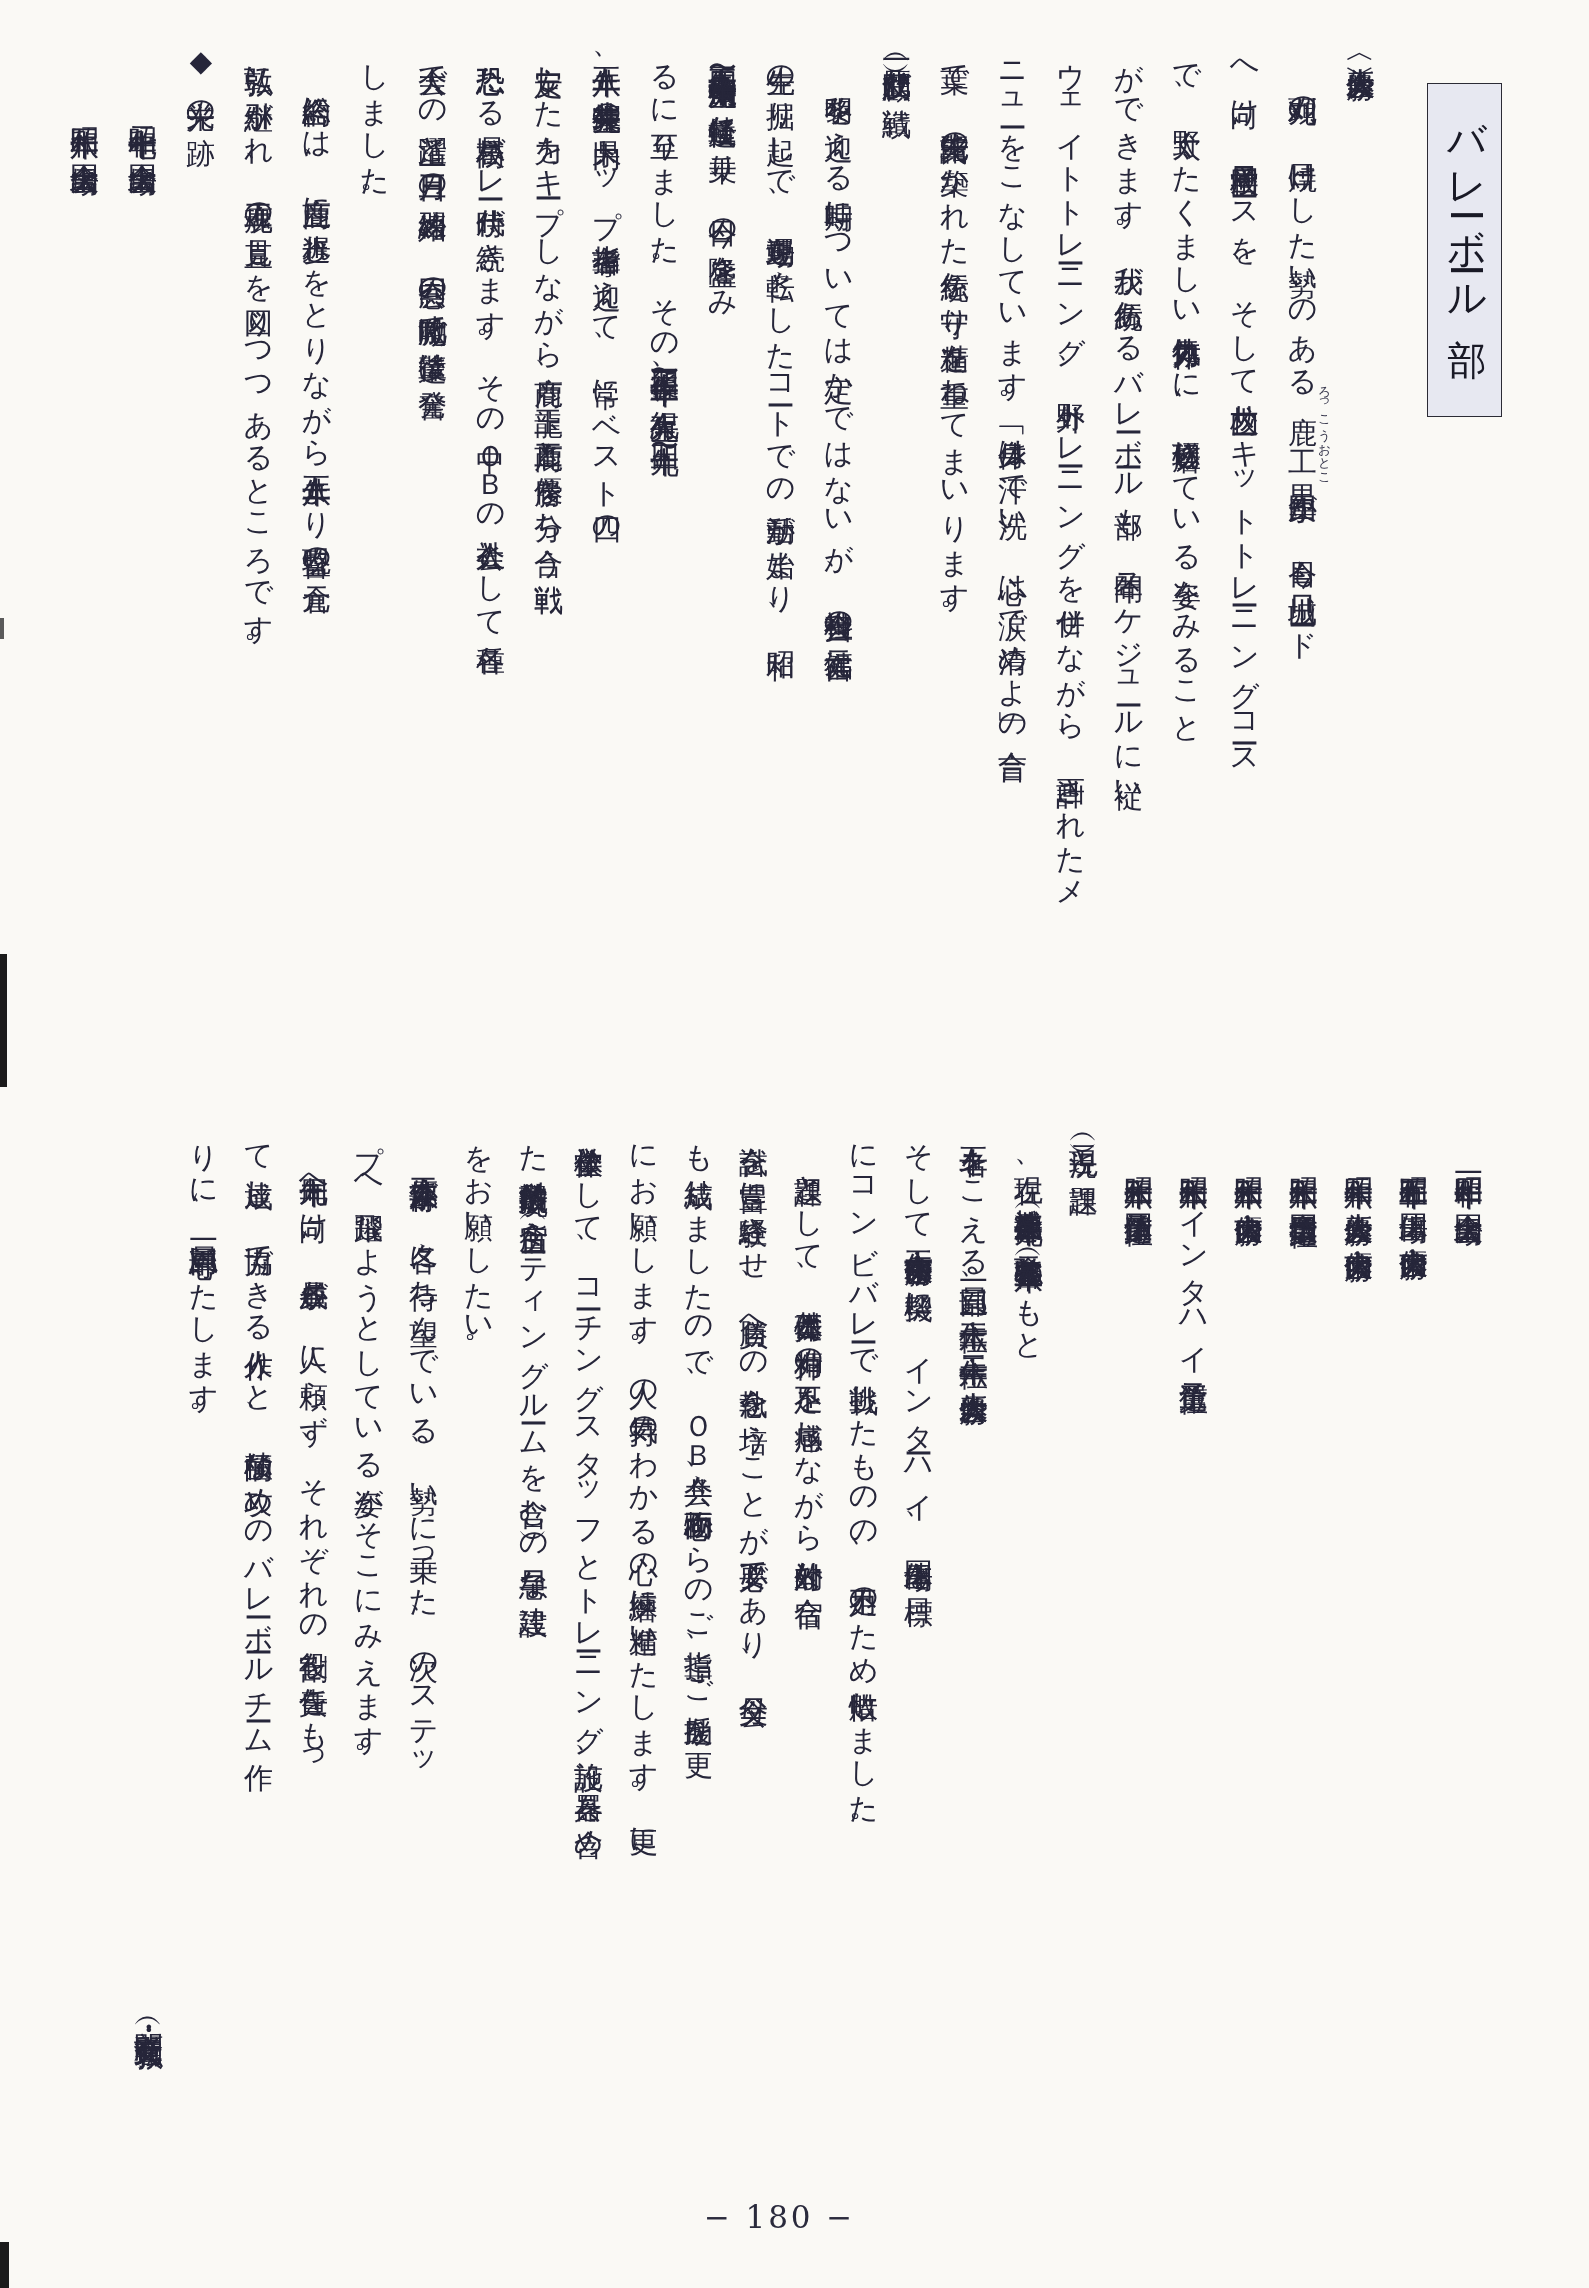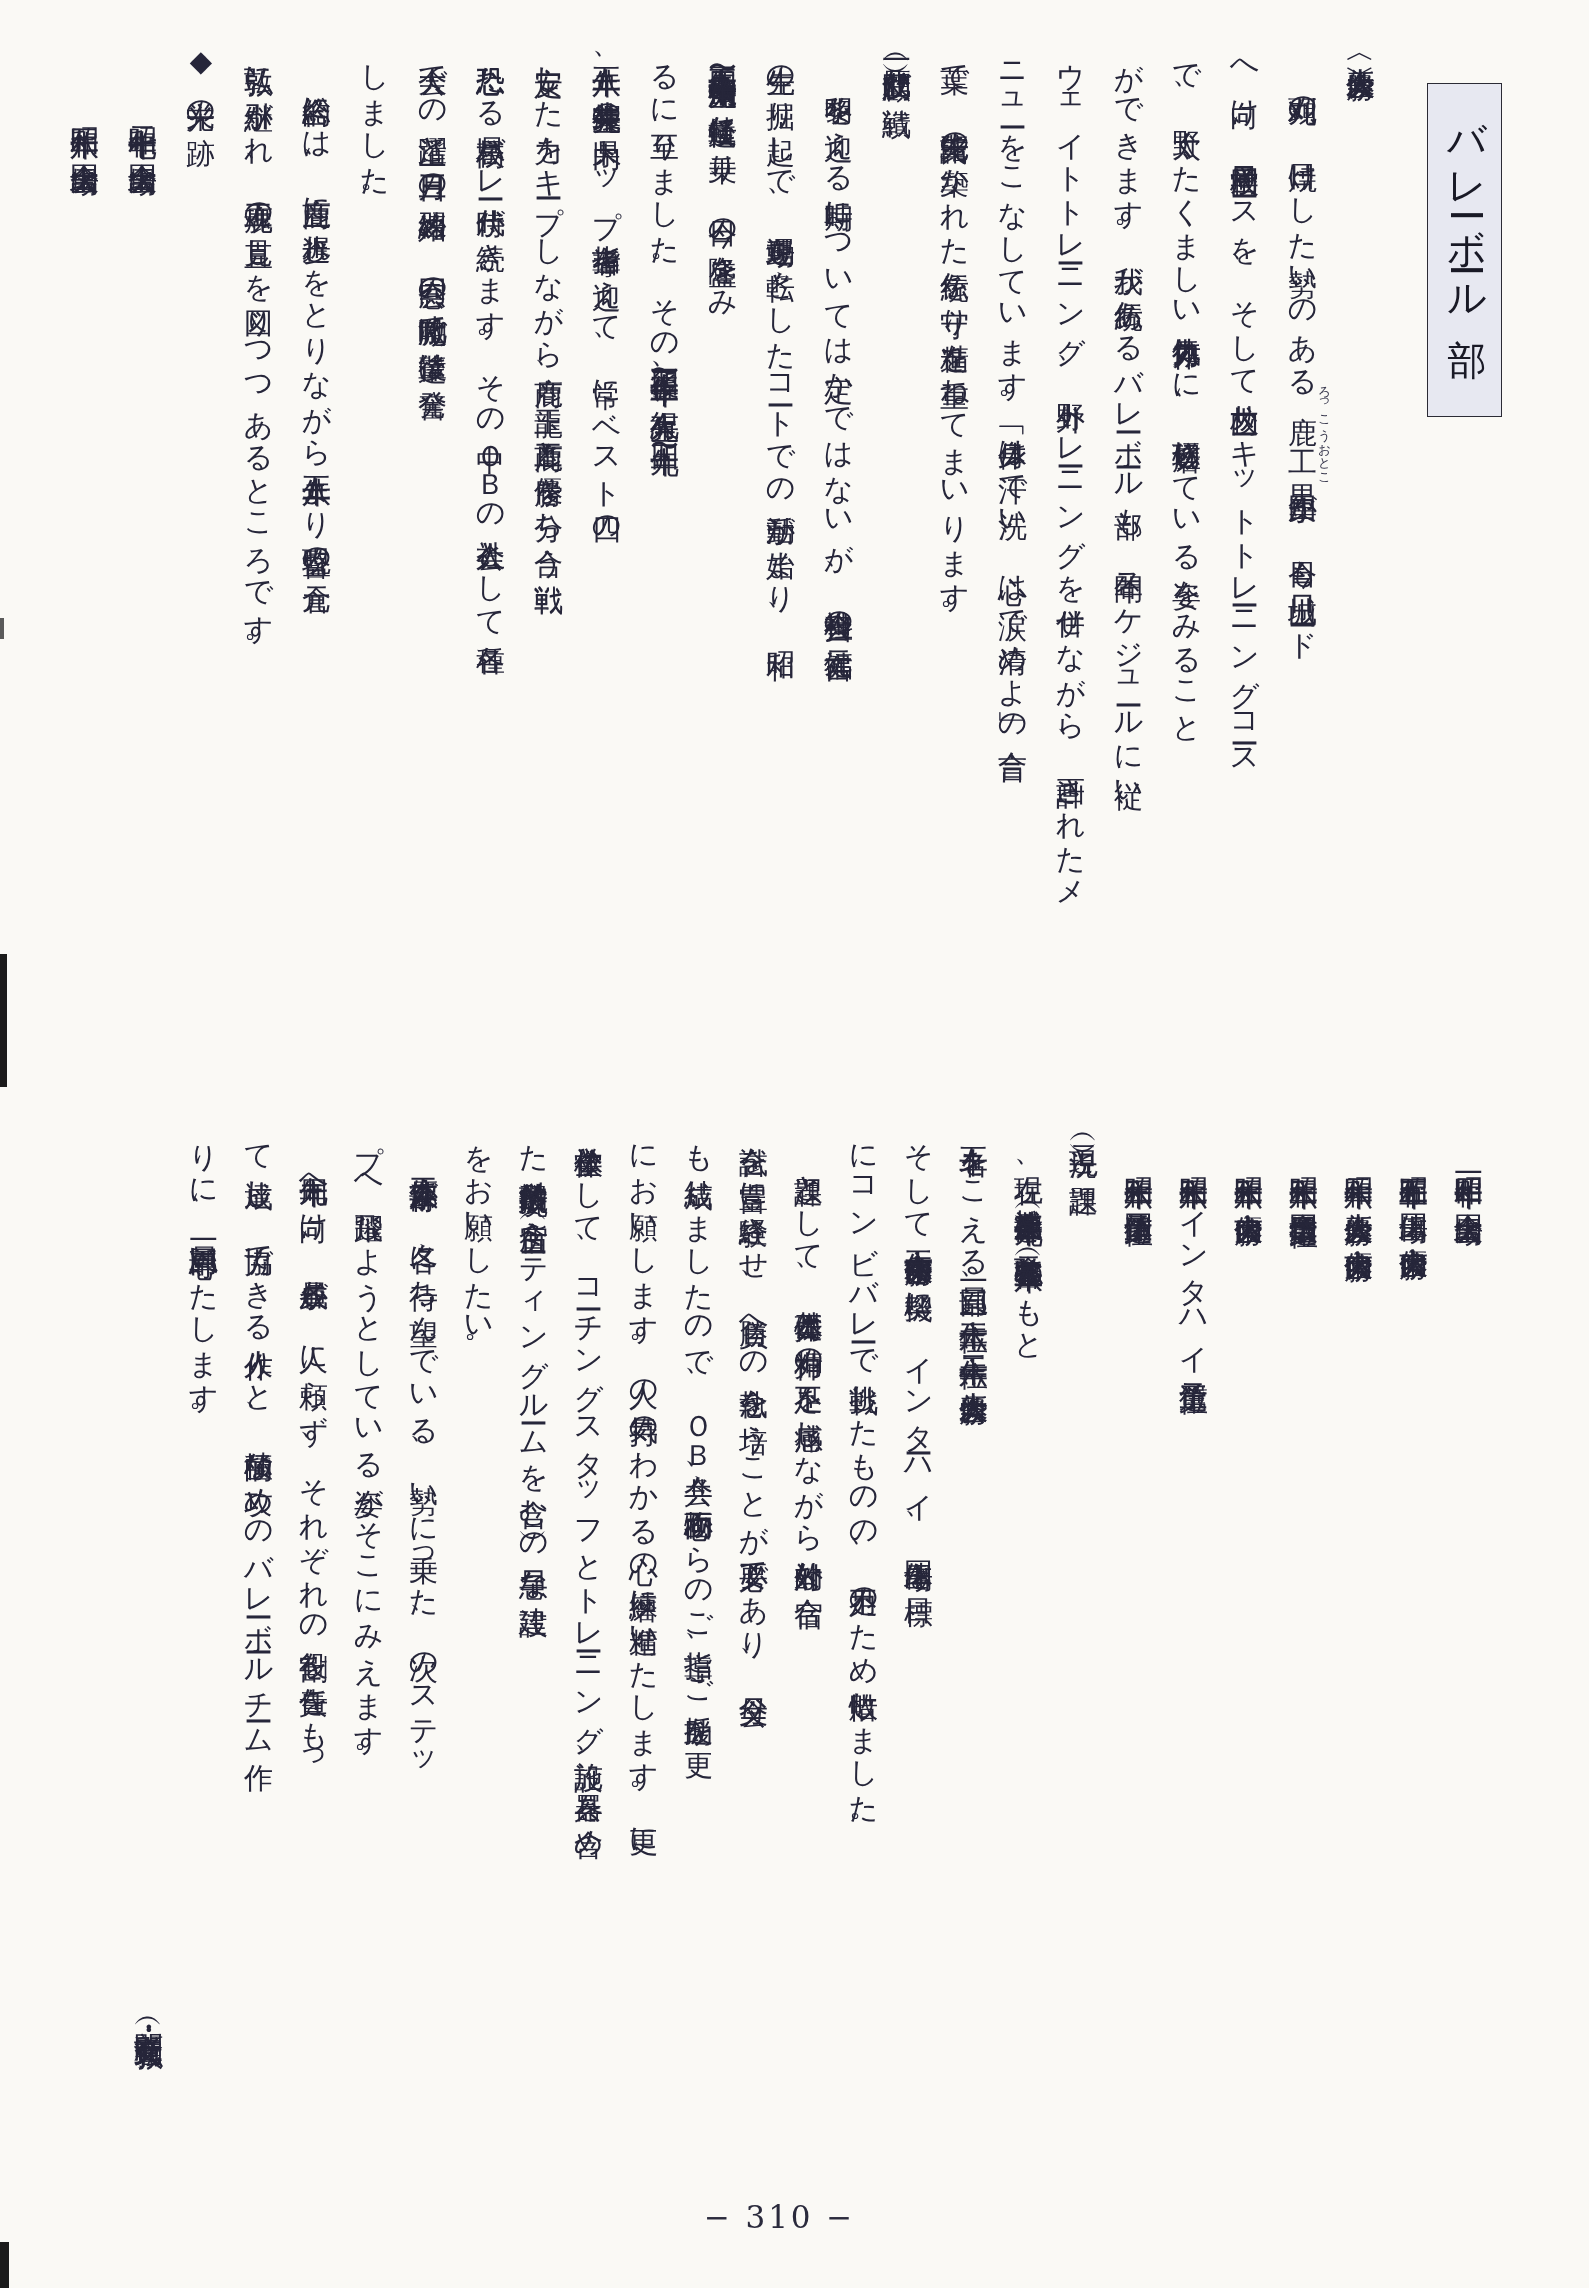--- a/index.html
+++ b/index.html
@@ -106,20 +106,20 @@
       <div class="col">た科学的競技環境と合宿所（ミーティングルームを含む）の早急な建設</div>
       <div class="col">をお願いしたい。</div>
       <div class="col">　鹿工体育系部が、各々に待ち望んでいる、勢いに乗った、次のステッ</div>
       <div class="col">プへ飛躍しようとしている姿がそこにみえます。</div>
       <div class="col">　九十周年へ向け、各成員が、人に頼らず、それぞれの役割を責任をもっ</div>
       <div class="col">て達成し、協力できる人作りと、積極的な攻めのバレーボールチーム作</div>
       <div class="col">りに、部員一同専心いたします。</div>
       <div class="col attribution">（顧問・文責・倉元敦弘）</div>
     </div>
 
-  <div id="page-number">− 310 −</div>
+  <div id="page-number">− 180 −</div>
 
   <div id="artifact-1" class="artifact"></div>
   <div id="artifact-2" class="artifact"></div>
   <div id="artifact-3" class="artifact"></div>
 
 </div>
 
 
 </body></html>

